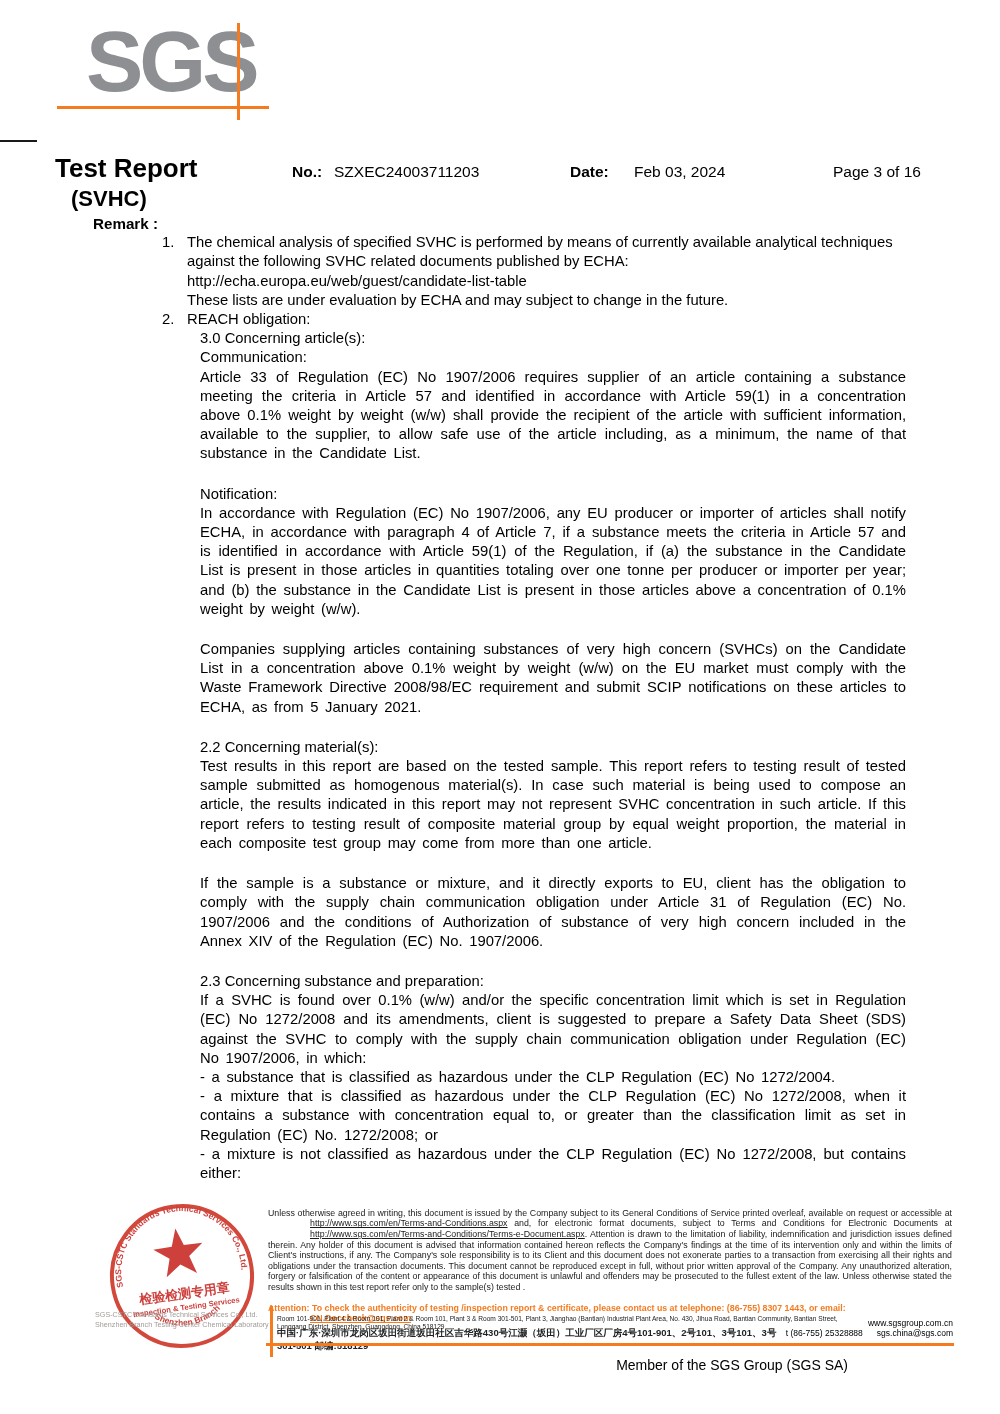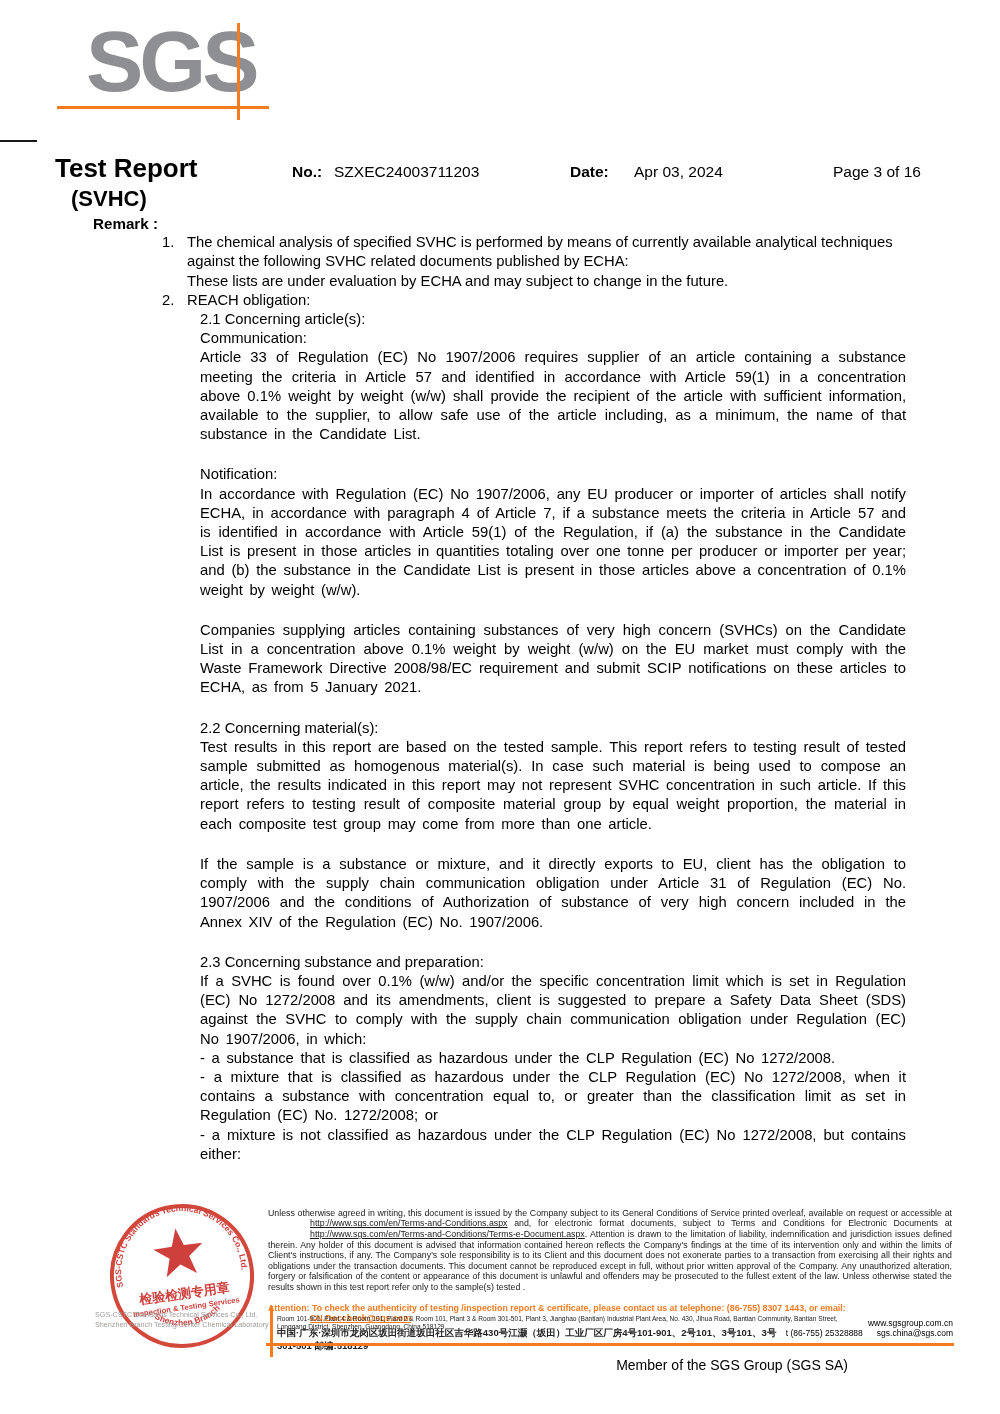--- a/index.html
+++ b/index.html
@@ -75,57 +75,58 @@
   <div class="logo-hline"></div>
   <div class="logo-vline"></div>
   <div class="left-tick"></div>
 
   <div class="title1">Test Report</div>
   <div class="title2">(SVHC)</div>
 
   <span class="meta m-no-label">No.:</span>
   <span class="meta m-no-value">SZXEC24003711203</span>
   <span class="meta m-date-label">Date:</span>
-  <span class="meta m-date-value">Apr 03, 2024</span>
+  <span class="meta m-date-value">Feb 03, 2024</span>
   <span class="meta m-page">Page 3 of 16</span>
 
   <div class="body-block">
     <div class="remark-label">Remark :</div>
 
     <div class="li">
       <span class="num">1.</span>
       <div class="cnt">
         <div>The chemical analysis of specified SVHC is performed by means of currently available analytical techniques against the following SVHC related documents published by ECHA:</div>
+        <div>http://echa.europa.eu/web/guest/candidate-list-table</div>
         <div>These lists are under evaluation by ECHA and may subject to change in the future.</div>
       </div>
     </div>
 
     <div class="li">
       <span class="num">2.</span>
       <div class="cnt">REACH obligation:</div>
     </div>
 
     <div class="sections">
-      <div>2.1 Concerning article(s):</div>
+      <div>3.0 Concerning article(s):</div>
       <div>Communication:</div>
       <p class="just">Article 33 of Regulation (EC) No 1907/2006 requires supplier of an article containing a substance meeting the criteria in Article 57 and identified in accordance with Article 59(1) in a concentration above 0.1% weight by weight (w/w) shall provide the recipient of the article with sufficient information, available to the supplier, to allow safe use of the article including, as a minimum, the name of that substance in the Candidate List.</p>
       <div class="gap"></div>
       <div>Notification:</div>
       <p class="just">In accordance with Regulation (EC) No 1907/2006, any EU producer or importer of articles shall notify ECHA, in accordance with paragraph 4 of Article 7, if a substance meets the criteria in Article 57 and is identified in accordance with Article 59(1) of the Regulation, if (a) the substance in the Candidate List is present in those articles in quantities totaling over one tonne per producer or importer per year; and (b) the substance in the Candidate List is present in those articles above a concentration of 0.1% weight by weight (w/w).</p>
       <div class="gap"></div>
       <p class="just">Companies supplying articles containing substances of very high concern (SVHCs) on the Candidate List in a concentration above 0.1% weight by weight (w/w) on the EU market must comply with the Waste Framework Directive 2008/98/EC requirement and submit SCIP notifications on these articles to ECHA, as from 5 January 2021.</p>
       <div class="gap"></div>
       <div>2.2 Concerning material(s):</div>
       <p class="just">Test results in this report are based on the tested sample. This report refers to testing result of tested sample submitted as homogenous material(s). In case such material is being used to compose an article, the results indicated in this report may not represent SVHC concentration in such article. If this report refers to testing result of composite material group by equal weight proportion, the material in each composite test group may come from more than one article.</p>
       <div class="gap"></div>
       <p class="just">If the sample is a substance or mixture, and it directly exports to EU, client has the obligation to comply with the supply chain communication obligation under Article 31 of Regulation (EC) No. 1907/2006 and the conditions of Authorization of substance of very high concern included in the Annex XIV of the Regulation (EC) No. 1907/2006.</p>
       <div class="gap"></div>
       <div>2.3 Concerning substance and preparation:</div>
       <p class="just">If a SVHC is found over 0.1% (w/w) and/or the specific concentration limit which is set in Regulation (EC) No 1272/2008 and its amendments, client is suggested to prepare a Safety Data Sheet (SDS) against the SVHC to comply with the supply chain communication obligation under Regulation (EC) No 1907/2006, in which:</p>
-      <p class="just">- a substance that is classified as hazardous under the CLP Regulation (EC) No 1272/2008.</p>
+      <p class="just">- a substance that is classified as hazardous under the CLP Regulation (EC) No 1272/2004.</p>
       <p class="just">- a mixture that is classified as hazardous under the CLP Regulation (EC) No 1272/2008, when it contains a substance with concentration equal to, or greater than the classification limit as set in Regulation (EC) No. 1272/2008; or</p>
       <p class="just">- a mixture is not classified as hazardous under the CLP Regulation (EC) No 1272/2008, but contains either:</p>
     </div>
   </div>
 
   <p class="fineprint"><span>Unless otherwise agreed in writing, this document is issued by the Company subject to its General Conditions of Service printed overleaf, available on request or accessible at </span><span class="u">http://www.sgs.com/en/Terms-and-Conditions.aspx</span><span> and, for electronic format documents, subject to Terms and Conditions for Electronic Documents at </span><span class="u">http://www.sgs.com/en/Terms-and-Conditions/Terms-e-Document.aspx</span><span>. Attention is drawn to the limitation of liability, indemnification and jurisdiction issues defined therein. Any holder of this document is advised that information contained hereon reflects the Company's findings at the time of its intervention only and within the limits of Client's instructions, if any. The Company's sole responsibility is to its Client and this document does not exonerate parties to a transaction from exercising all their rights and obligations under the transaction documents. This document cannot be reproduced except in full, without prior written approval of the Company. Any unauthorized alteration, forgery or falsification of the content or appearance of this document is unlawful and offenders may be prosecuted to the fullest extent of the law. Unless otherwise stated the results shown in this test report refer only to the sample(s) tested .</span></p>
 
   <p class="attention"><span>Attention: To check the authenticity of testing /inspection report &amp; certificate, please contact us at telephone: (86-755) 8307 1443, or email: </span><span class="u">CN.Doccheck@sgs.com</span></p>
 
   <div class="addr1">

